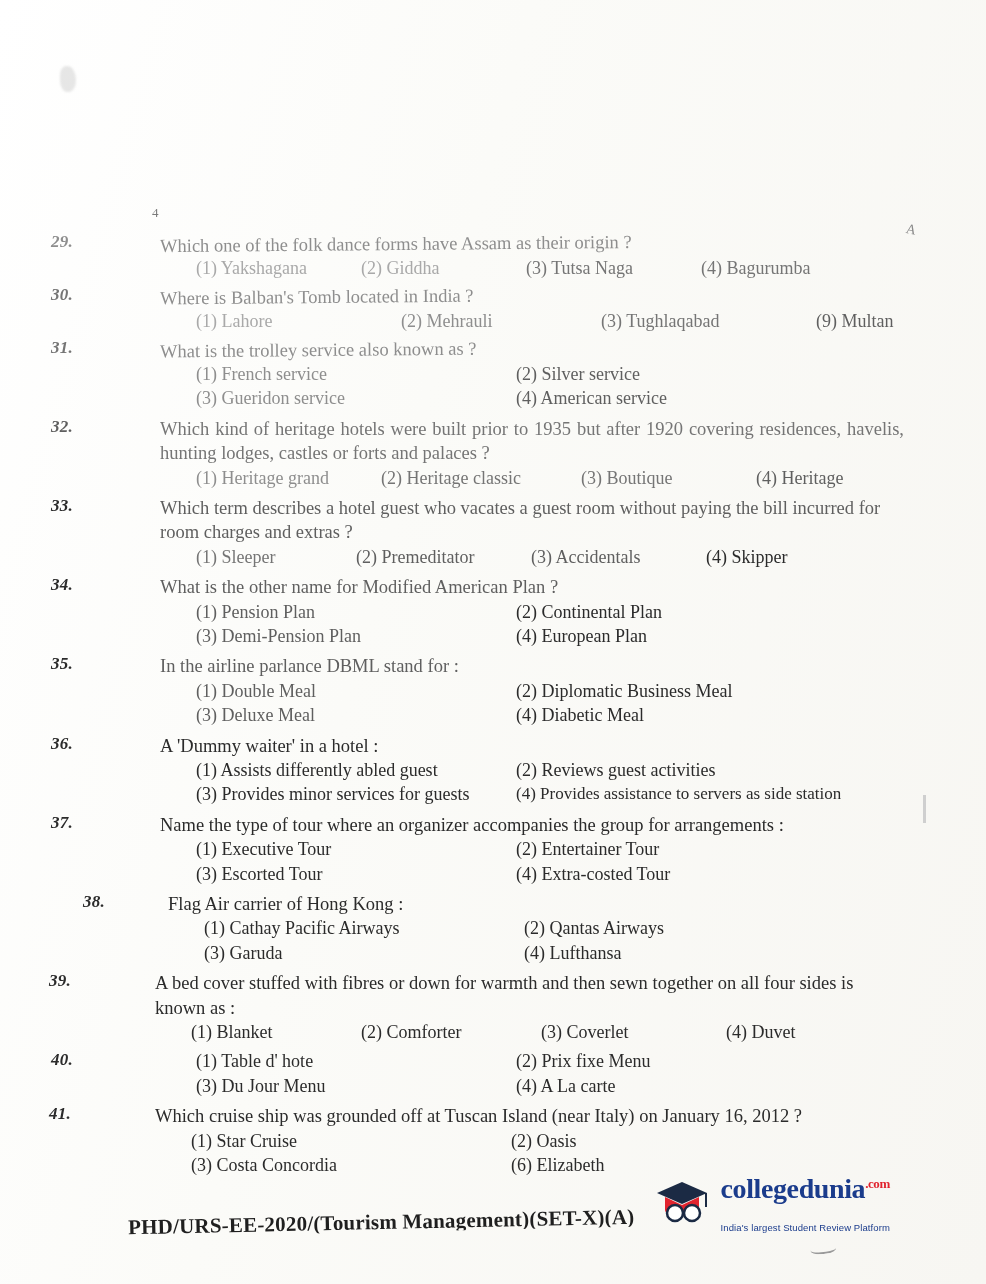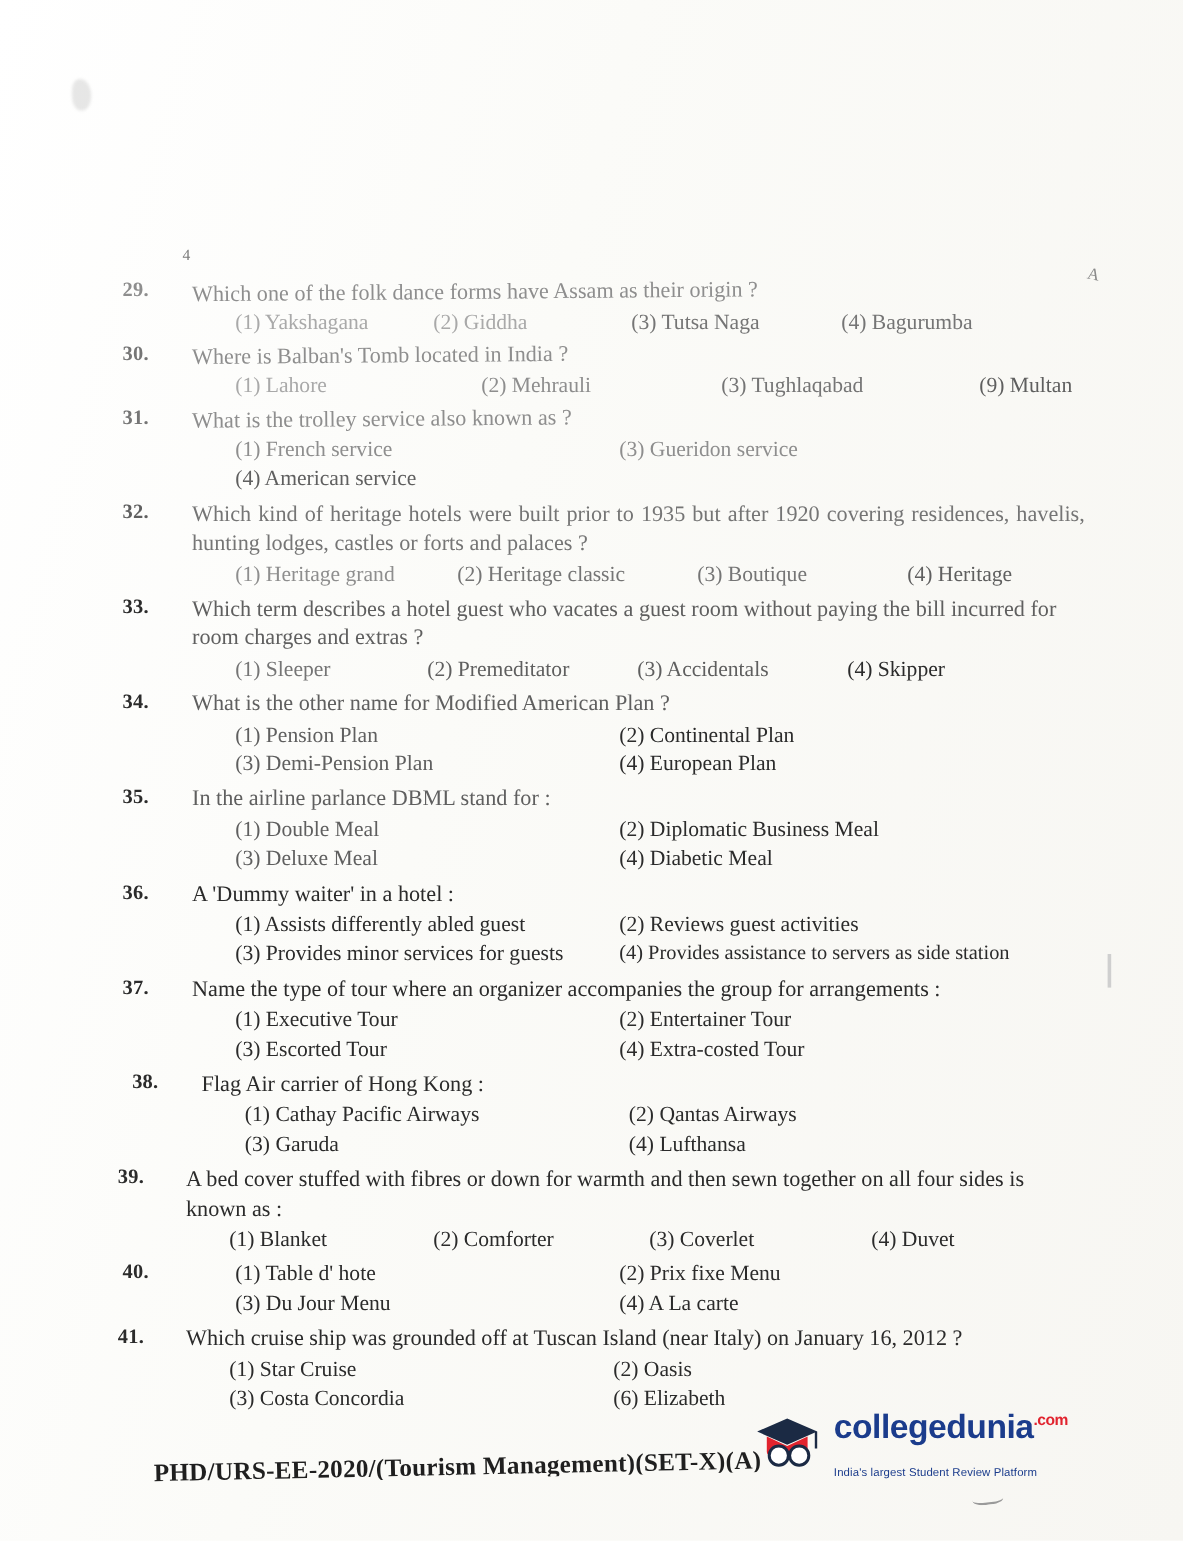--- a/index.html
+++ b/index.html
@@ -61,24 +61,25 @@
   }
   .q {
     position: relative;
     margin: 0 0 2px 0;
     padding: 0 72px 0 160px;
   }
   .q-num {
     position: absolute;
     left: 0;
     width: 124px;
-    text-align: right;
+    text-align: center;
     font-weight: bold;
     font-size: 17px;
     letter-spacing: 0.2px;
+    font-style: italic;
   }
   .q-text {
     font-size: 18.5px;
     line-height: 1.32;
     display: block;
   }
   .q-text.justify {
     text-align: justify;
   }
   .opts {
@@ -148,21 +149,21 @@
   }
   .logo-cap {
     width: 58px;
     height: 52px;
     position: relative;
   }
   .logo-text {
     line-height: 1;
   }
   .logo-main {
-    font-family: Liberation Sans, sans-serif;
+    font-family: Liberation Serif, serif;
     font-size: 28px;
     font-weight: bold;
     color: #1b3c8c;
     letter-spacing: -0.4px;
   }
   .logo-main .dot {
     color: #e1232e;
     font-size: 13px;
     vertical-align: super;
   }
@@ -225,20 +226,21 @@
         <span class="opt fade3">(3) Tughlaqabad</span>
         <span class="opt fade4">(9) Multan</span>
       </div>
     </div>
 
     <div class="q" style="margin-top:4px;">
       <span class="q-num fade3">31.</span>
       <span class="q-text fade2 slant1">What is the trolley service also known as ?</span>
       <div class="opts grid2" style="padding-left:36px;">
         <span class="opt fade2">(1) French service</span>
+        <span class="opt fade4">(2) Silver service</span>
         <span class="opt fade2">(3) Gueridon service</span>
         <span class="opt fade4">(4) American service</span>
       </div>
     </div>
 
     <div class="q" style="margin-top:6px;">
       <span class="q-num fade4">32.</span>
       <span class="q-text justify fade3" style="padding-right:10px;">Which kind of heritage hotels were built prior to 1935 but after 1920 covering residences, havelis, hunting lodges, castles or forts and palaces ?</span>
       <div class="opts row4c" style="padding-left:36px;">
         <span class="opt fade2">(1) Heritage grand</span>
@@ -297,21 +299,21 @@
       <span class="q-text ink">Name the type of tour where an organizer accompanies the group for arrangements :</span>
       <div class="opts grid2" style="padding-left:36px;">
         <span class="opt ink">(1) Executive Tour</span>
         <span class="opt ink">(2) Entertainer Tour</span>
         <span class="opt ink">(3) Escorted Tour</span>
         <span class="opt ink">(4) Extra-costed Tour</span>
       </div>
     </div>
 
     <div class="q" style="margin-top:6px; padding-left:168px;">
-      <span class="q-num ink" style="width:132px;">38.</span>
+      <span class="q-num ink" style="width:132px;margin-left:28px;">38.</span>
       <span class="q-text ink">Flag Air carrier of Hong Kong :</span>
       <div class="opts grid2" style="padding-left:36px;">
         <span class="opt ink">(1) Cathay Pacific Airways</span>
         <span class="opt ink">(2) Qantas Airways</span>
         <span class="opt ink">(3) Garuda</span>
         <span class="opt ink">(4) Lufthansa</span>
       </div>
     </div>
 
     <div class="q" style="margin-top:6px; padding-left:155px;">

